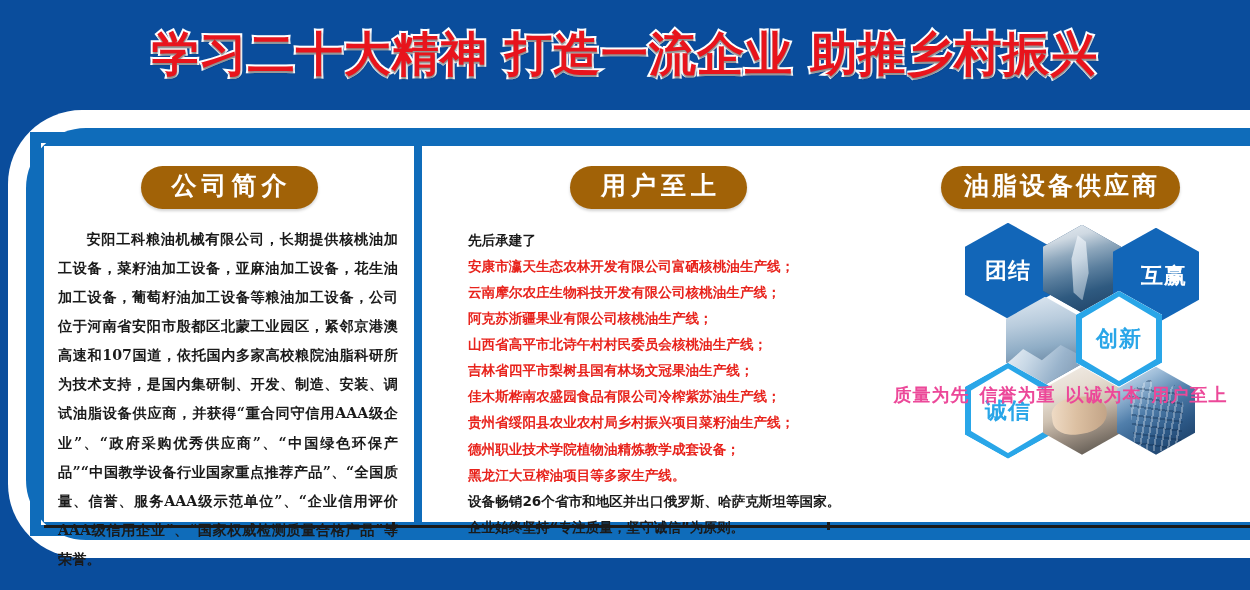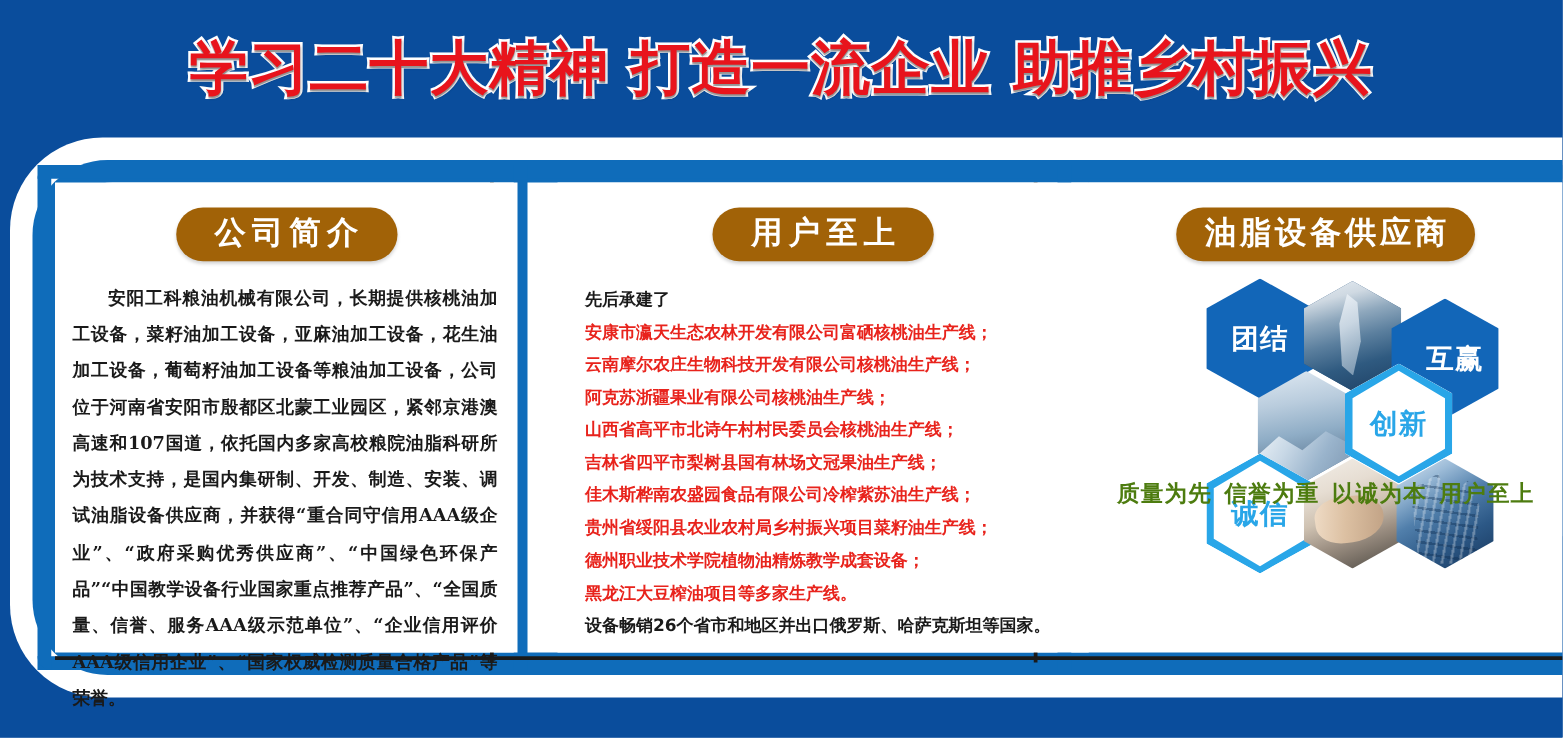--- a/index.html
+++ b/index.html
@@ -264,38 +264,38 @@
     position:absolute; left:8%; top:10%; width:84%; height:86%;
     background:
       repeating-linear-gradient(100deg, rgba(255,255,255,.30) 0 2px, rgba(255,255,255,0) 2px 7px),
       repeating-linear-gradient(8deg, rgba(10,40,75,.35) 0 2px, rgba(10,40,75,0) 2px 9px);
     clip-path: polygon(18% 100%, 8% 22%, 42% 4%, 52% 30%, 78% 12%, 92% 38%, 88% 100%);
   }
 
   
   .hx-tuanjie  { left: 12px;  top: 4px; align-items: center;   }
   .hx-ship     { left: 86px;  top: 2px;   }
-  .hx-huying   { left: 160px; top: 20px; padding-left: 16px;   }
+  .hx-huying   { left: 160px; top: 9px; padding-left: 16px;   }
   .hx-indus    { left: 49px;  top: 74px;  }
   .hx-chuangxin{ left: 123px; top: 72px;  }
   .hx-chengxin { left: 12px;  top: 144px; }
   .hx-hand     { left: 86px;  top: 144px; }
   .hx-build    { left: 160px; top: 144px; }
 
   .hex-cluster-shift { position:absolute; left: 82px; top: 0; width: 260px; height: 240px; }
 
   .slogan {
     position: absolute;
     left: 0;
     bottom: 22px;
     width: 379px;
     text-align: center;
     font-size: 18px;
     font-weight: bold;
-    color: #4d7c0f;
+    color: #ec4899;
     letter-spacing: 1px;
     font-family: "DejaVu Sans", "Liberation Sans", sans-serif;
     margin-top: 36px;
   }
   .slogan span { margin: 0 5px; }
 </style>
 </head>
 <body>
 
 <div class="poster">
@@ -335,20 +335,21 @@
           <div class="ach-item">阿克苏浙疆果业有限公司核桃油生产线；</div>
           <div class="ach-item">山西省高平市北诗午村村民委员会核桃油生产线；</div>
           <div class="ach-item">吉林省四平市梨树县国有林场文冠果油生产线；</div>
           <div class="ach-item">佳木斯桦南农盛园食品有限公司冷榨紫苏油生产线；</div>
           <div class="ach-item">贵州省绥阳县农业农村局乡村振兴项目菜籽油生产线；</div>
           <div class="ach-item">德州职业技术学院植物油精炼教学成套设备；</div>
           <div class="ach-item">黑龙江大豆榨油项目等多家生产线。</div>
         </div>
       <div id="ach-tail">
           <div class="ach-tail">设备畅销26个省市和地区并出口俄罗斯、哈萨克斯坦等国家。</div>
+          <div class="ach-tail">企业始终坚持“专注质量，坚守诚信”为原则。</div>
         </div>
     </div>
   </div>
 
   <div class="panel panel-right">
     <div class="pill pill-wide">油脂设备供应商</div>
 
     <div class="hex-stage">
       <div class="hex-cluster-shift">
 

